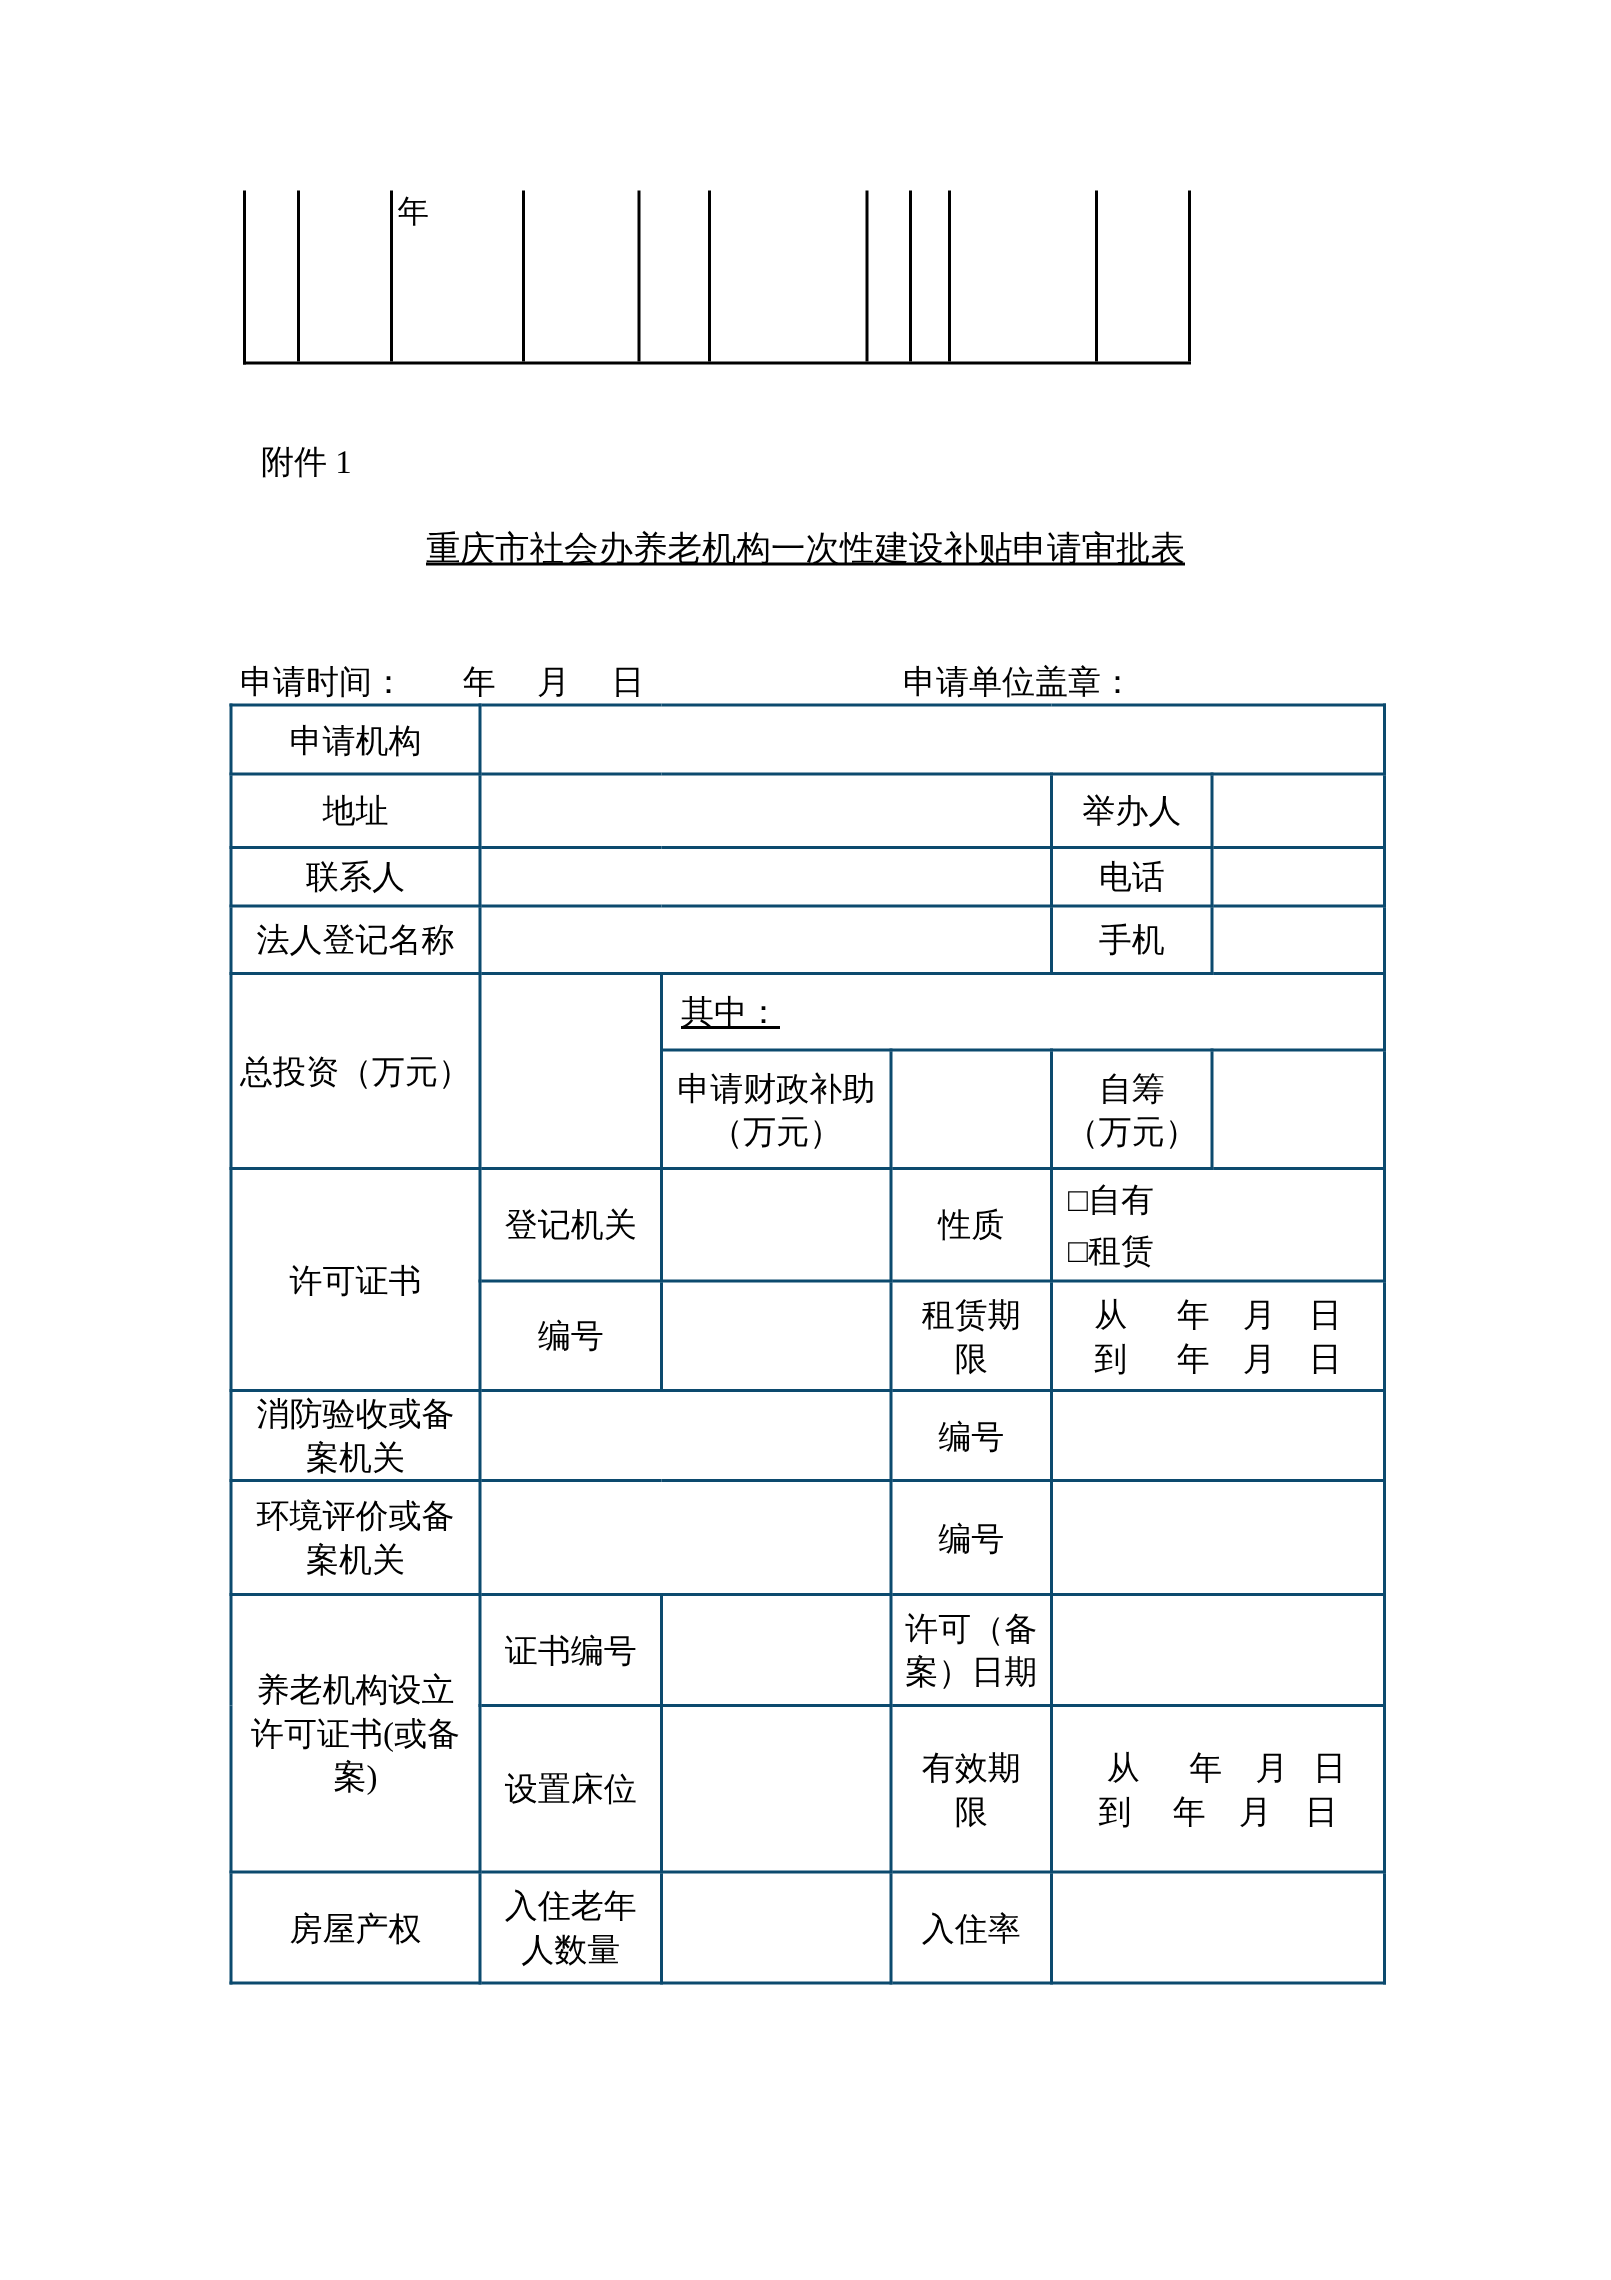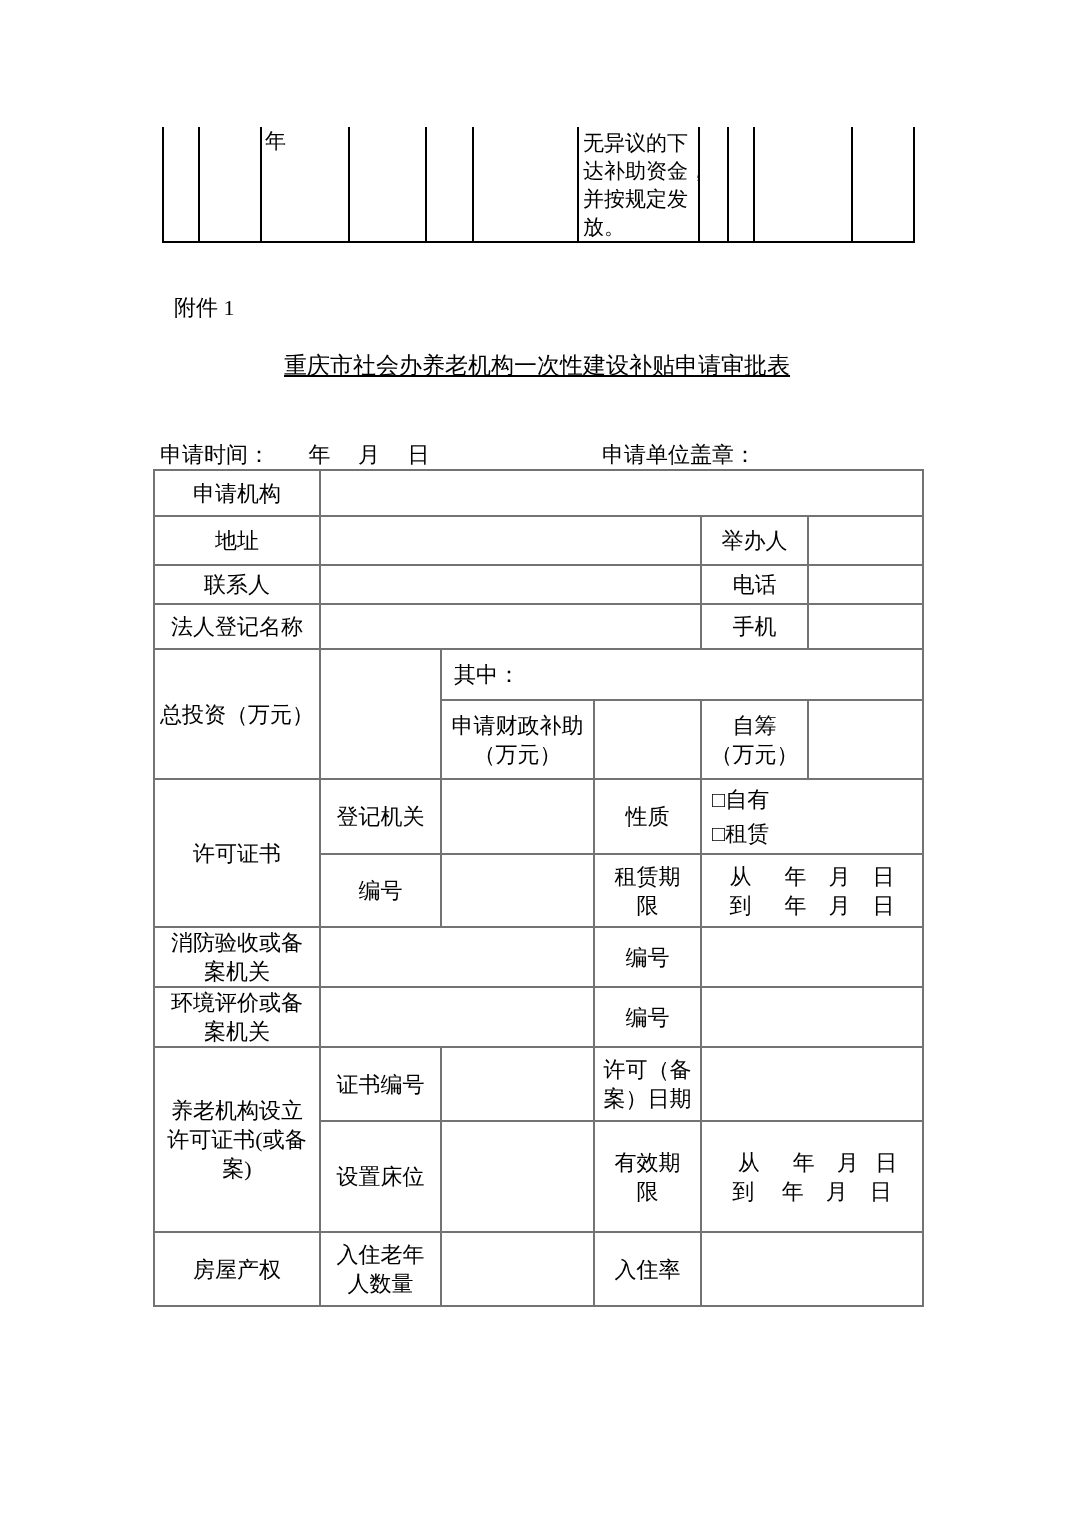--- a/index.html
+++ b/index.html
@@ -25,40 +25,36 @@
   .attachment{left:174px;top:293px;font-size:22px;white-space:pre;}
   .doc-title{left:0;top:350px;width:1074px;text-align:center;font-size:23px;letter-spacing:0px;text-decoration:underline;}
   .meta-time{left:160px;top:440px;font-size:22px;white-space:pre;}
   .meta-seal{left:602px;top:440px;font-size:22px;white-space:pre;}
 
   
   .main-table{
     left:153px;top:469px;border-collapse:collapse;table-layout:fixed;width:769px;
   }
   .main-table td{
-    border:2px solid #737373;padding:0 2px;text-align:center;vertical-align:middle;
+    border:2px solid #0c4a6e;padding:0 2px;text-align:center;vertical-align:middle;
     font-size:22px;line-height:29px;white-space:pre;overflow:hidden;
   }
-  .main-table td.left{text-align:left;padding-left:12px;}
+  .main-table td.left{text-align:left;padding-left:12px;text-decoration:underline;}
   .main-table td.opts{text-align:left;padding-left:10px;line-height:34px;}
 </style>
 </head>
 <body>
 
 <div class="abs top-table">
   <div class="cell" style="width:36px"></div>
   <div class="cell" style="width:62px"></div>
   <div class="cell cell-year" style="width:88px">年</div>
   <div class="cell" style="width:77px"></div>
   <div class="cell" style="width:47px"></div>
   <div class="cell" style="width:105px"></div>
-  <div class="cell cell-note" style="width:121px">无异议的下
-达补助资金，
-并按规定发
-放。</div>
   <div class="cell" style="width:29px"></div>
   <div class="cell" style="width:26px"></div>
   <div class="cell" style="width:98px"></div>
   <div class="cell" style="width:62px"></div>
 </div>
 
 <div class="abs attachment">附件 1</div>
 <div class="abs doc-title">重庆市社会办养老机构一次性建设补贴申请审批表</div>
 <div class="abs meta-time">申请时间：       年     月     日</div>
 <div class="abs meta-seal">申请单位盖章：</div>
@@ -132,21 +128,21 @@
   </tr>
 
   <tr style="height:58px">
     <td>消防验收或备
 案机关</td>
     <td colspan="2"></td>
     <td>编号</td>
     <td colspan="2"></td>
   </tr>
 
-  <tr style="height:60px">
+  <tr style="height:76px">
     <td>环境评价或备
 案机关</td>
     <td colspan="2"></td>
     <td>编号</td>
     <td colspan="2"></td>
   </tr>
 
   <tr style="height:74px">
     <td rowspan="2">养老机构设立
 许可证书(或备

